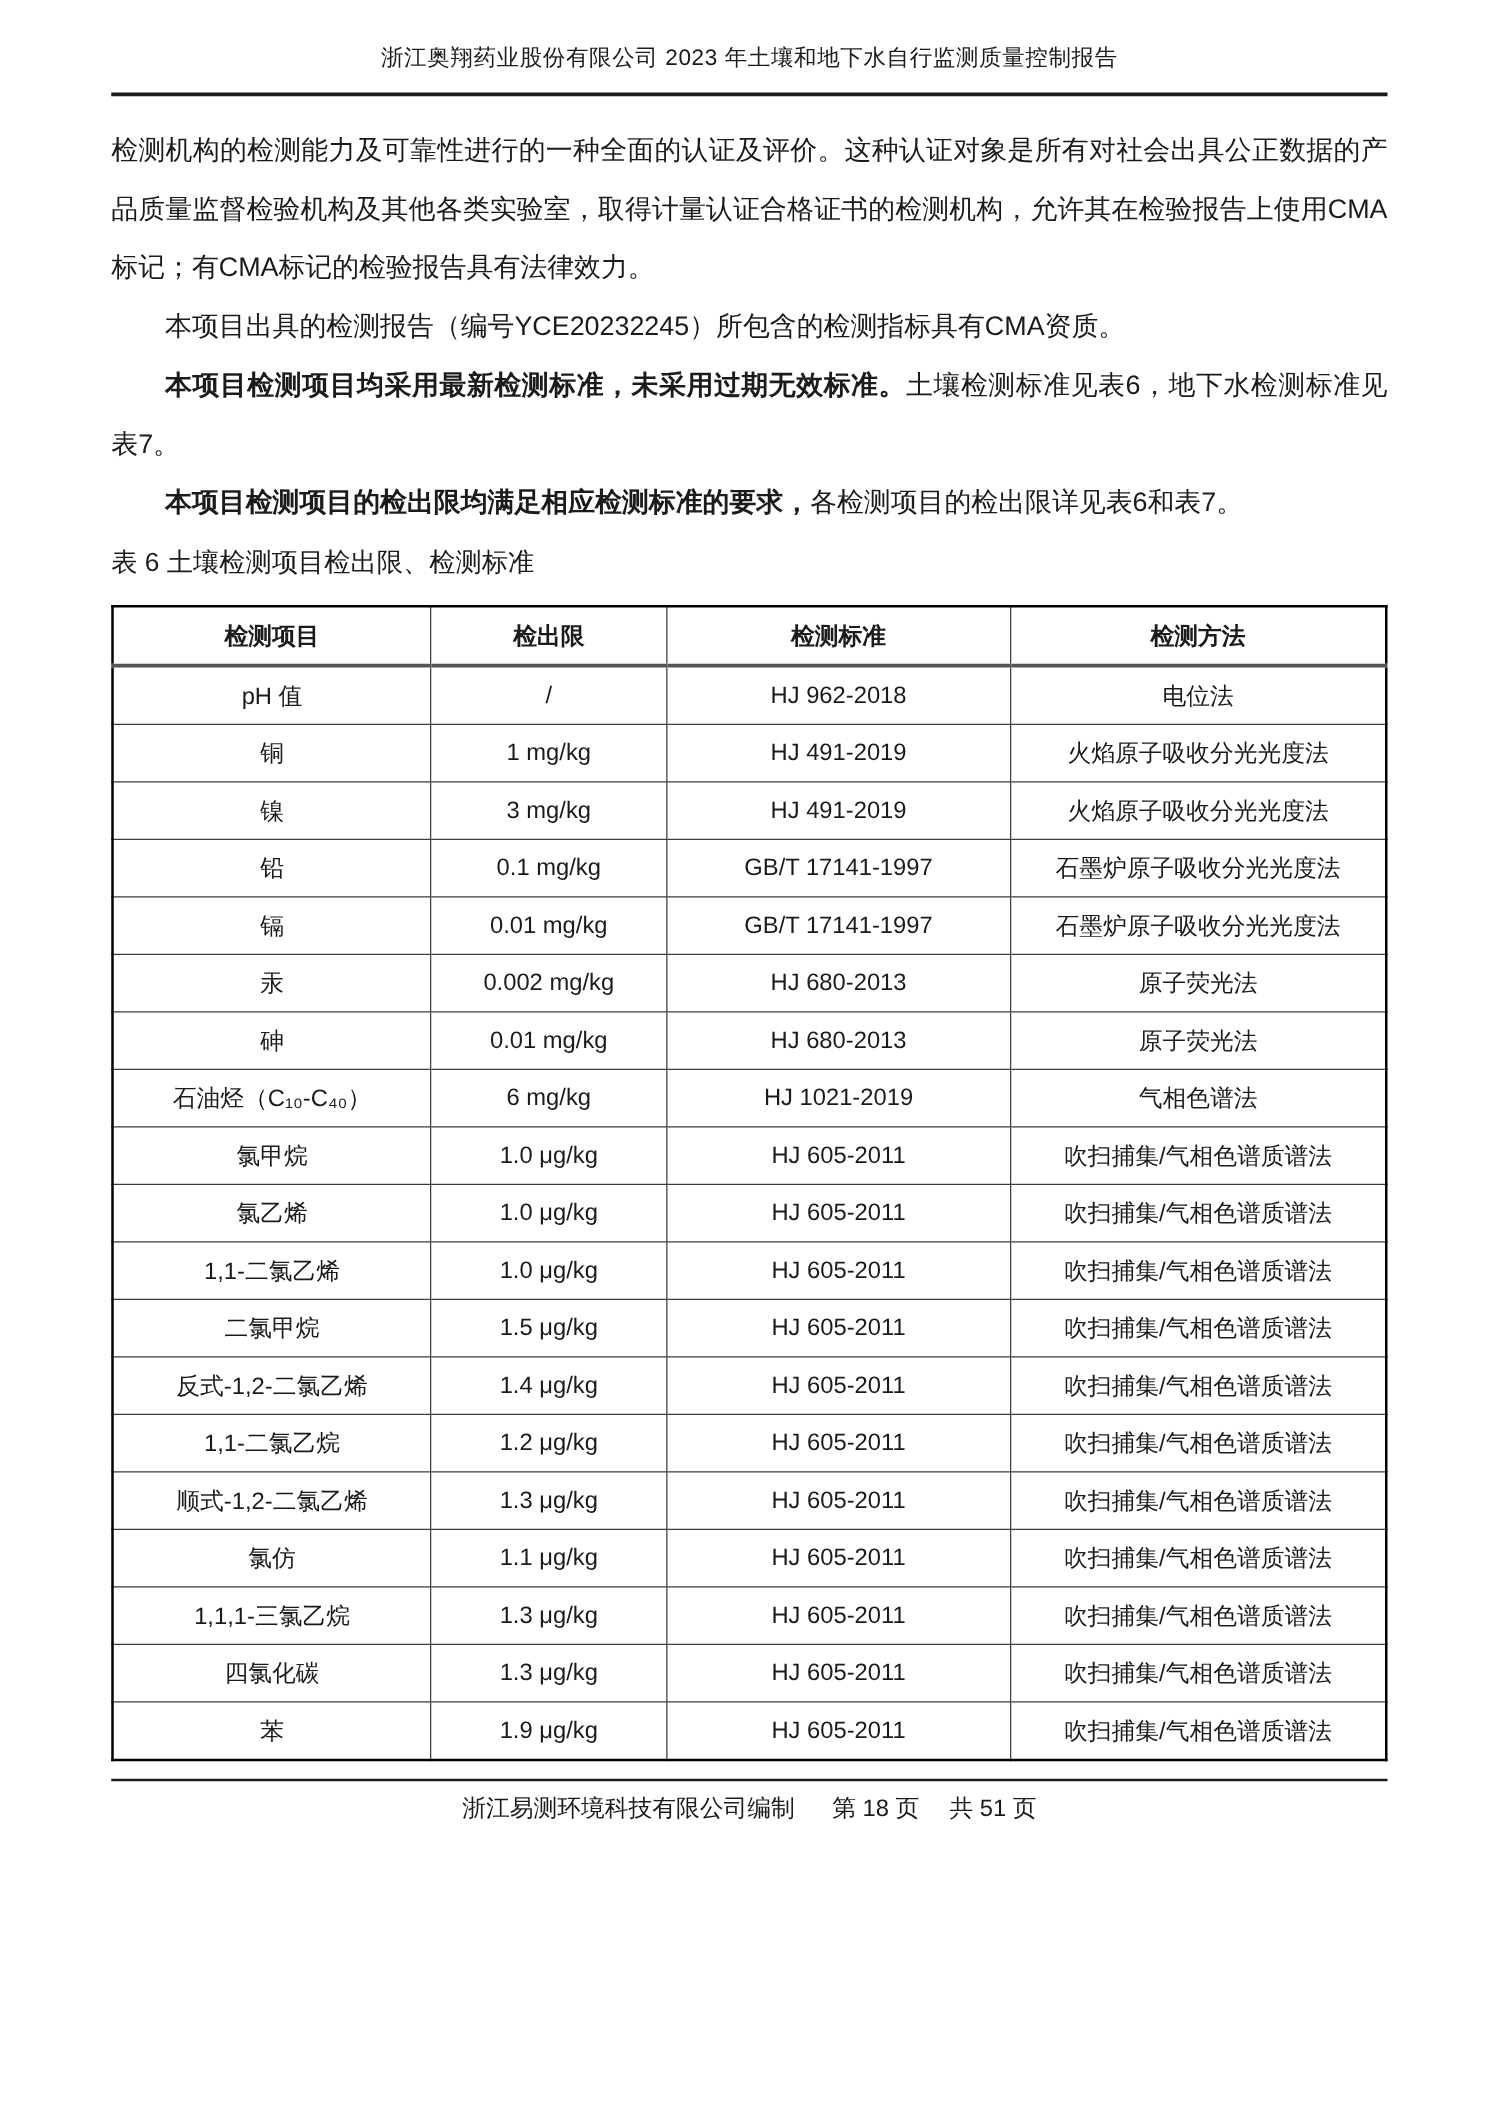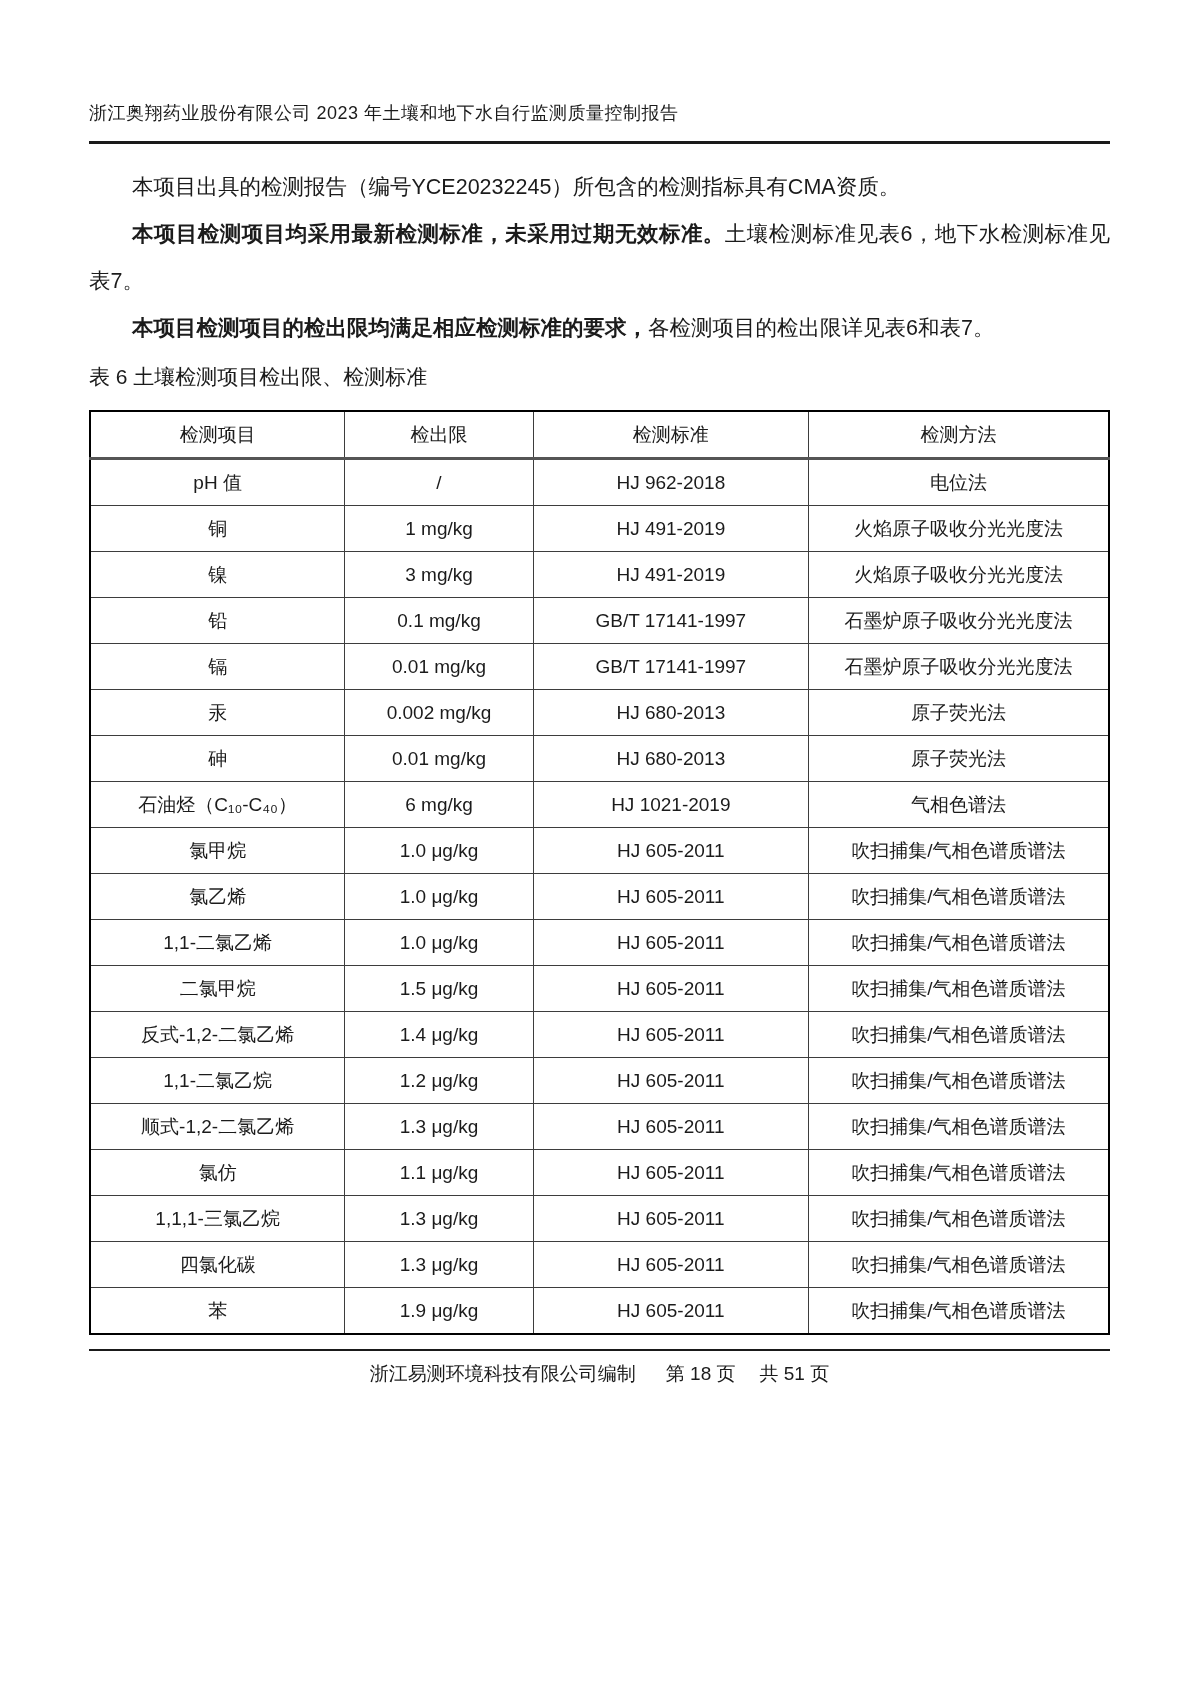--- a/index.html
+++ b/index.html
@@ -7,22 +7,23 @@
     width: 1199px;
     height: 1696px;
     background: #ffffff;
     color: #1b1b1b;
     font-family: "Liberation Sans", serif;
     overflow: hidden;
   }
   .page { padding: 0 89px; }
 
   .doc-header {
-    padding-top: 100px;
+    padding-top: 33px;
     padding-bottom: 15px;
+    text-align: center;
     border-bottom: 3px solid #1a1a1a;
   }
   .doc-header-title {
     font-size: 18px;
     letter-spacing: 0.5px;
     line-height: 26px;
   }
 
   .body-text {
     padding-top: 20px;
@@ -52,21 +53,21 @@
     border: 1.6px solid #3d3d3d;
     text-align: center;
     vertical-align: middle;
     font-size: 19px;
     padding: 0 4px;
     overflow: hidden;
     white-space: nowrap;
   }
   .t6 th {
     height: 45px;
-    font-weight: 400;
+    font-weight: 700;
     border-bottom: 3px solid #555555;
   }
   .t6 td { height: 45px; font-weight: 400; }
 
   .doc-footer {
     margin-top: 14px;
     border-top: 2.5px solid #1a1a1a;
     padding-top: 8px;
     text-align: center;
     font-size: 19px;
@@ -78,20 +79,21 @@
 </head>
 <body>
 
 <div class="page">
 
   <div class="doc-header">
     <div class="doc-header-title">浙江奥翔药业股份有限公司 2023 年土壤和地下水自行监测质量控制报告</div>
   </div>
 
   <div class="body-text" id="paragraphs">
+      <p class="para"><span class="seg">检测机构的检测能力及可靠性进行的一种全面的认证及评价。这种认证对象是所有对社会出具公正数据的产品质量监督检验机构及其他各类实验室，取得计量认证合格证书的检测机构，允许其在检验报告上使用CMA标记；有CMA标记的检验报告具有法律效力。</span></p>
       <p class="para indent"><span class="seg">本项目出具的检测报告（编号YCE20232245）所包含的检测指标具有CMA资质。</span></p>
       <p class="para indent"><span class="seg-bold">本项目检测项目均采用最新检测标准，未采用过期无效标准。</span><span class="seg">土壤检测标准见表6，地下水检测标准见表7。</span></p>
       <p class="para indent"><span class="seg-bold">本项目检测项目的检出限均满足相应检测标准的要求，</span><span class="seg">各检测项目的检出限详见表6和表7。</span></p>
     </div>
 
   <div class="table-title">表 6 土壤检测项目检出限、检测标准</div>
 
   <table class="t6">
     <colgroup>
       <col style="width:25%">

